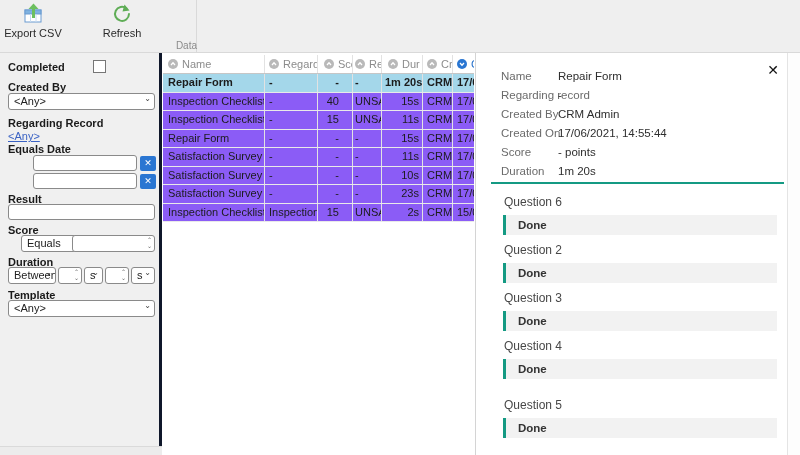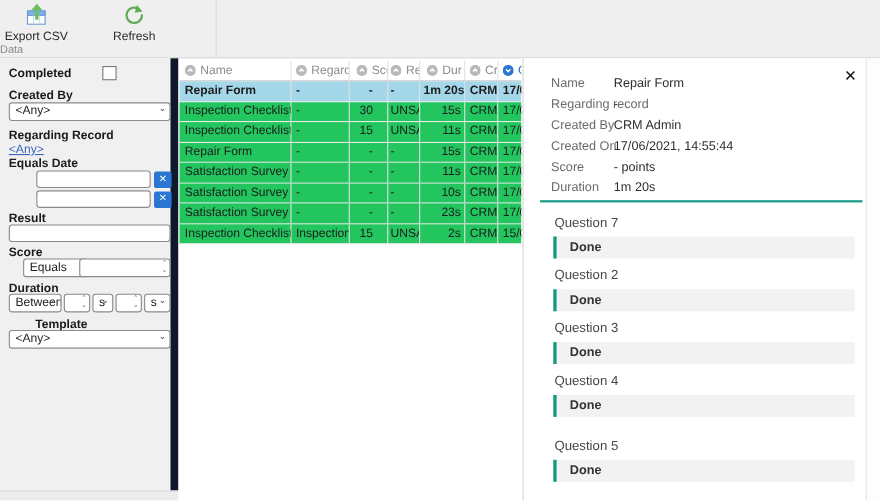--- a/index.html
+++ b/index.html
@@ -9,42 +9,42 @@
     -webkit-font-smoothing:antialiased;
   }
   .glyph{font-family:"DejaVu Sans",sans-serif;}
 
   
   .ribbon{position:absolute;left:0;top:0;width:800px;height:52px;background:#efefef;border-bottom:1px solid #d9d9d9;}
   .ribbon-group{position:absolute;left:0;top:0;width:197px;height:52px;border-right:1px solid #d9d9d9;box-sizing:border-box;}
   .ribbon-btn{position:absolute;top:3px;height:44px;text-align:center;font-size:11px;color:#2b2b2b;cursor:default;}
   .ribbon-btn .ricon{display:block;margin:0 auto;width:22px;height:22px;}
   .ribbon-btn .rlabel{display:block;margin-top:2px;white-space:nowrap;}
-  .group-label{position:absolute;left:0;bottom:1px;width:197px;text-align:left;font-size:10px;color:#8a8a8a;}
+  .group-label{position:absolute;left:0;bottom:1px;width:197px;text-align:right;font-size:10px;color:#8a8a8a;}
 
   
-  .filter-panel{position:absolute;left:0;top:53px;width:162px;height:393px;background:#f0f0f0;border-right:7px solid #0f172a;box-sizing:border-box;}
+  .filter-panel{position:absolute;left:0;top:53px;width:162px;height:393px;background:#f0f0f0;border-right:3px solid #0f172a;box-sizing:border-box;}
   .bottom-strip{position:absolute;left:0;top:446px;width:162px;height:9px;background:#ececec;border-top:1px solid #dadada;box-sizing:border-box;}
   .flabel{position:absolute;font-size:11px;font-weight:bold;color:#1b1b1b;white-space:nowrap;}
   .small-label{position:absolute;font-size:11px;color:#1b1b1b;margin-left:43px;}
   .cb{position:absolute;width:13px;height:13px;background:#fff;border:1px solid #767676;box-sizing:border-box;}
   .dd,.tb,.spin{position:absolute;background:#fff;border:1px solid #8a8a8a;border-radius:3px;box-sizing:border-box;font-size:11px;color:#222;}
   .dd{padding:1px 14px 1px 5px;overflow:hidden;white-space:nowrap;}
   .dd .chev{position:absolute;right:3px;top:0px;font-size:8px;color:#444;}
   .spin .arrows{position:absolute;right:2px;top:1px;font-size:6px;line-height:6px;color:#666;text-align:center;}
   .xbtn{position:absolute;width:16px;height:15px;background:#2a76d2;border-radius:2px;color:#fff;font-size:9px;line-height:15px;text-align:center;}
   .linkv{position:absolute;font-size:11px;color:#3b63c4;text-decoration:underline;cursor:pointer;}
 
   
   .grid{position:absolute;left:163px;top:55px;width:311px;overflow:hidden;}
   .ghead{display:flex;height:19px;border-bottom:1px solid #c6c6c6;box-sizing:border-box;background:#fff;}
   .hcell{display:flex;align-items:center;font-size:11px;color:#8c8c8c;border-right:1px solid #e2e2e2;box-sizing:border-box;padding-left:6px;overflow:hidden;white-space:nowrap;flex:none;}
   .hcell.sorted{color:#1f6cc9;}
   .hcell .hlabel{margin-left:4px;}
-  .grow{display:flex;height:18.5px;border-bottom:1px solid #e9e9e9;box-sizing:border-box;background:#22c55e;}
+  .grow{display:flex;height:18.5px;border-bottom:1px solid #e9e9e9;box-sizing:border-box;background:#8b5cf6;}
   .grow.selected{background:#a4d7ea;font-weight:bold;}
   .cell{font-size:11px;color:#1c1c1c;line-height:17px;border-right:1px solid #e2e2e2;box-sizing:border-box;overflow:hidden;white-space:nowrap;flex:none;padding:0 3px;}
   .c0{width:102px;padding-left:5px;}
   .c1{width:53px;padding-left:4px;}
   .c2{width:35px;text-align:right;padding-right:13px;}
   .c3{width:29px;padding-left:2px;}
   .c4{width:41px;text-align:right;padding-right:3px;}
   .c5{width:30px;padding-left:4px;}
   .c6{width:40px;padding-left:4px;border-right:none;}
 
@@ -138,21 +138,21 @@
     <span class="chev glyph">⌄</span>
   </div>
   <div class="spin" style="left:105px;top:214px;width:24px;height:17px;">
     <span class="arrows glyph"><span>⌃</span><br><span>⌄</span></span>
   </div>
   <div class="dd" style="left:131px;top:214px;width:24px;height:17px;padding-right:10px;">
     <span>s</span>
     <span class="chev glyph">⌄</span>
   </div>
 
-  <div class="flabel" style="left:8px;top:236px;margin-left:24px;">Template</div>
+  <div class="flabel" style="left:8px;top:236px;">Template</div>
   <div class="dd" style="left:8px;top:247px;width:147px;height:17px;">
     <span>&lt;Any&gt;</span>
     <span class="chev glyph">⌄</span>
   </div>
 </div>
 <div class="bottom-strip"></div>
 
 <div class="grid">
   <div class="ghead" id="grid-header">
       <div class="hcell c0">
@@ -225,21 +225,21 @@
         <div class="cell c1">-</div>
         <div class="cell c2">-</div>
         <div class="cell c3">-</div>
         <div class="cell c4">1m 20s</div>
         <div class="cell c5">CRM A...</div>
         <div class="cell c6">17/06/...</div>
       </div>
       <div class="grow">
         <div class="cell c0">Inspection Checklist</div>
         <div class="cell c1">-</div>
-        <div class="cell c2">30</div>
+        <div class="cell c2">40</div>
         <div class="cell c3">UNSAT...</div>
         <div class="cell c4">15s</div>
         <div class="cell c5">CRM A...</div>
         <div class="cell c6">17/06/...</div>
       </div>
       <div class="grow">
         <div class="cell c0">Inspection Checklist</div>
         <div class="cell c1">-</div>
         <div class="cell c2">15</div>
         <div class="cell c3">UNSAT...</div>
@@ -319,21 +319,21 @@
         <span class="dvalue">- points</span>
       </div>
       <div class="dfield" style="top: 112px;">
         <span class="dlabel">Duration</span>
         <span class="dvalue">1m 20s</span>
       </div>
     </div>
   <div class="teal-line" id="teal-line" style="background: rgb(20, 154, 131);"></div>
   <div id="questions">
       <div class="qblock" style="top: 142px;">
-        <div class="qlabel">Question 7</div>
+        <div class="qlabel">Question 6</div>
         <div class="qbar">Done</div>
       </div>
       <div class="qblock" style="top: 190px;">
         <div class="qlabel">Question 2</div>
         <div class="qbar">Done</div>
       </div>
       <div class="qblock" style="top: 238px;">
         <div class="qlabel">Question 3</div>
         <div class="qbar">Done</div>
       </div>

